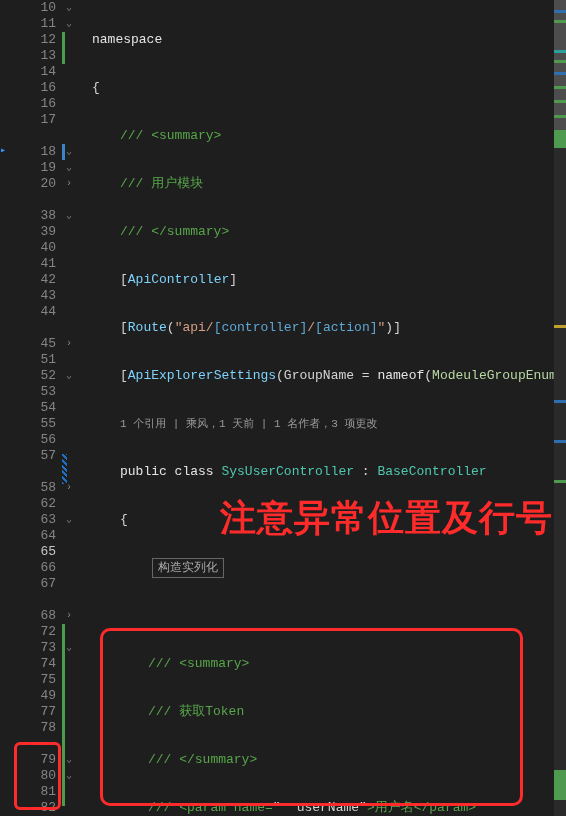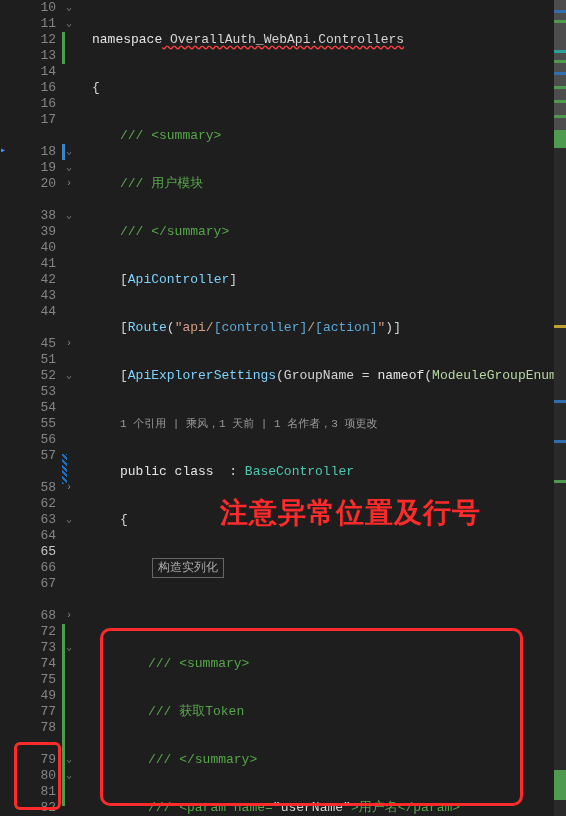--- a/index.html
+++ b/index.html
@@ -41,42 +41,42 @@
     line-height: 16px;
     white-space: pre;
     position: relative;
     padding-left: 2px;
   }
   .line { height: 16px; display: flex; align-items: center; }
   .ind1 { padding-left: 0px; }
   .ind2 { padding-left: 28px; }
   .ind3 { padding-left: 56px; }
   .k   { color: #e5e5e5; }      
-  .ns  { color: #d4d4d4; }
+  .ns  { color: #d4d4d4; margin-left: 16px; }
   .cls { color: #4ec9b0; }      
   .str { color: #d69d85; }      
   .str-b { color: #5ea8d6; font-family: Liberation Mono, monospace; }    
   .cmt { color: #57a64a; }      
   .lens{ color: #999999; font-size: 11px; }
   .attr{ color: #7dd3fc; }
   .p   { color: #d4d4d4; }
   .enum{ color: #b8d7a3; }
   .box {
     display: inline-block;
     border: 1px solid #666;
     padding: 1px 5px;
     color: #aaa;
     font-size: 12px;
     margin-left: 4px;
   }
   .overlay-text {
     position: absolute;
     color: #ff2b2b;
     font-family: Liberation Mono, monospace;
-    font-size: 28px;
+    font-size: 36px;
     font-weight: 700;
     left: 220px;
     top: 494px;
     pointer-events:none;
     letter-spacing: 1px;
   }
   .red-box-large {
     position:absolute;
     border:3px solid #ff2b2b;
     border-radius:10px;
@@ -261,30 +261,30 @@
         <span class="chev">⌄</span>
       </div>
     <div class="cell">
         <span class="chev">⌄</span>
       </div>
     <div class="cell"></div>
       <div class="cell"></div>
   </div>
 
   <div class="code">
-    <div class="line ind1"><span class="k">namespace</span><span class="wavy-red"> OverallAuth_WebApi.Controllers</span></div>
+    <div class="line ind1"><span class="k">namespace</span></div>
     <div class="line ind1"><span class="p">{</span></div>
     <div class="line ind2 cmt">/// &lt;summary&gt;</div>
     <div class="line ind2 cmt">/// 用户模块</div>
     <div class="line ind2 cmt">/// &lt;/summary&gt;</div>
     <div class="line ind2"><span class="p">[</span><span class="attr">ApiController</span><span class="p">]</span></div>
     <div class="line ind2"><span class="p">[</span><span class="attr">Route</span><span class="p">(</span><span class="str">"api/</span><span class="str-b">[controller]</span><span class="str">/</span><span class="str-b">[action]</span><span class="str">"</span><span class="p">)]</span></div>
     <div class="line ind2"><span class="p">[</span><span class="attr">ApiExplorerSettings</span><span class="p">(GroupName = </span><span class="k">nameof</span><span class="p">(</span><span class="enum">ModeuleGroupEnum</span><span class="p">.</span><span class="p">SysUser</span></div>
     <div class="line ind2 lens">1 个引用 | 乘风，1 天前 | 1 名作者，3 项更改</div>
-    <div class="line ind2"><span class="k">public class </span><span class="p"> : </span><span class="cls">BaseController</span></div>
+    <div class="line ind2"><span class="k">public class </span><span class="cls">SysUserController</span><span class="p"> : </span><span class="cls">BaseController</span></div>
     <div class="line ind2"><span class="p">{</span></div>
     <div class="line ind3"><span class="box">构造实列化</span></div>
     <div class="line"></div>
     <div class="line ind3 cmt">/// &lt;summary&gt;</div>
     <div class="line ind3 cmt">/// 获取Token</div>
     <div class="line ind3 cmt">/// &lt;/summary&gt;</div>
     <div class="line ind3 cmt"><span>/// &lt;param name=</span><span class="p">"</span><span class="ns">userName</span><span class="p">"</span><span>&gt;用户名&lt;/param&gt;</span></div>
     
     
     

